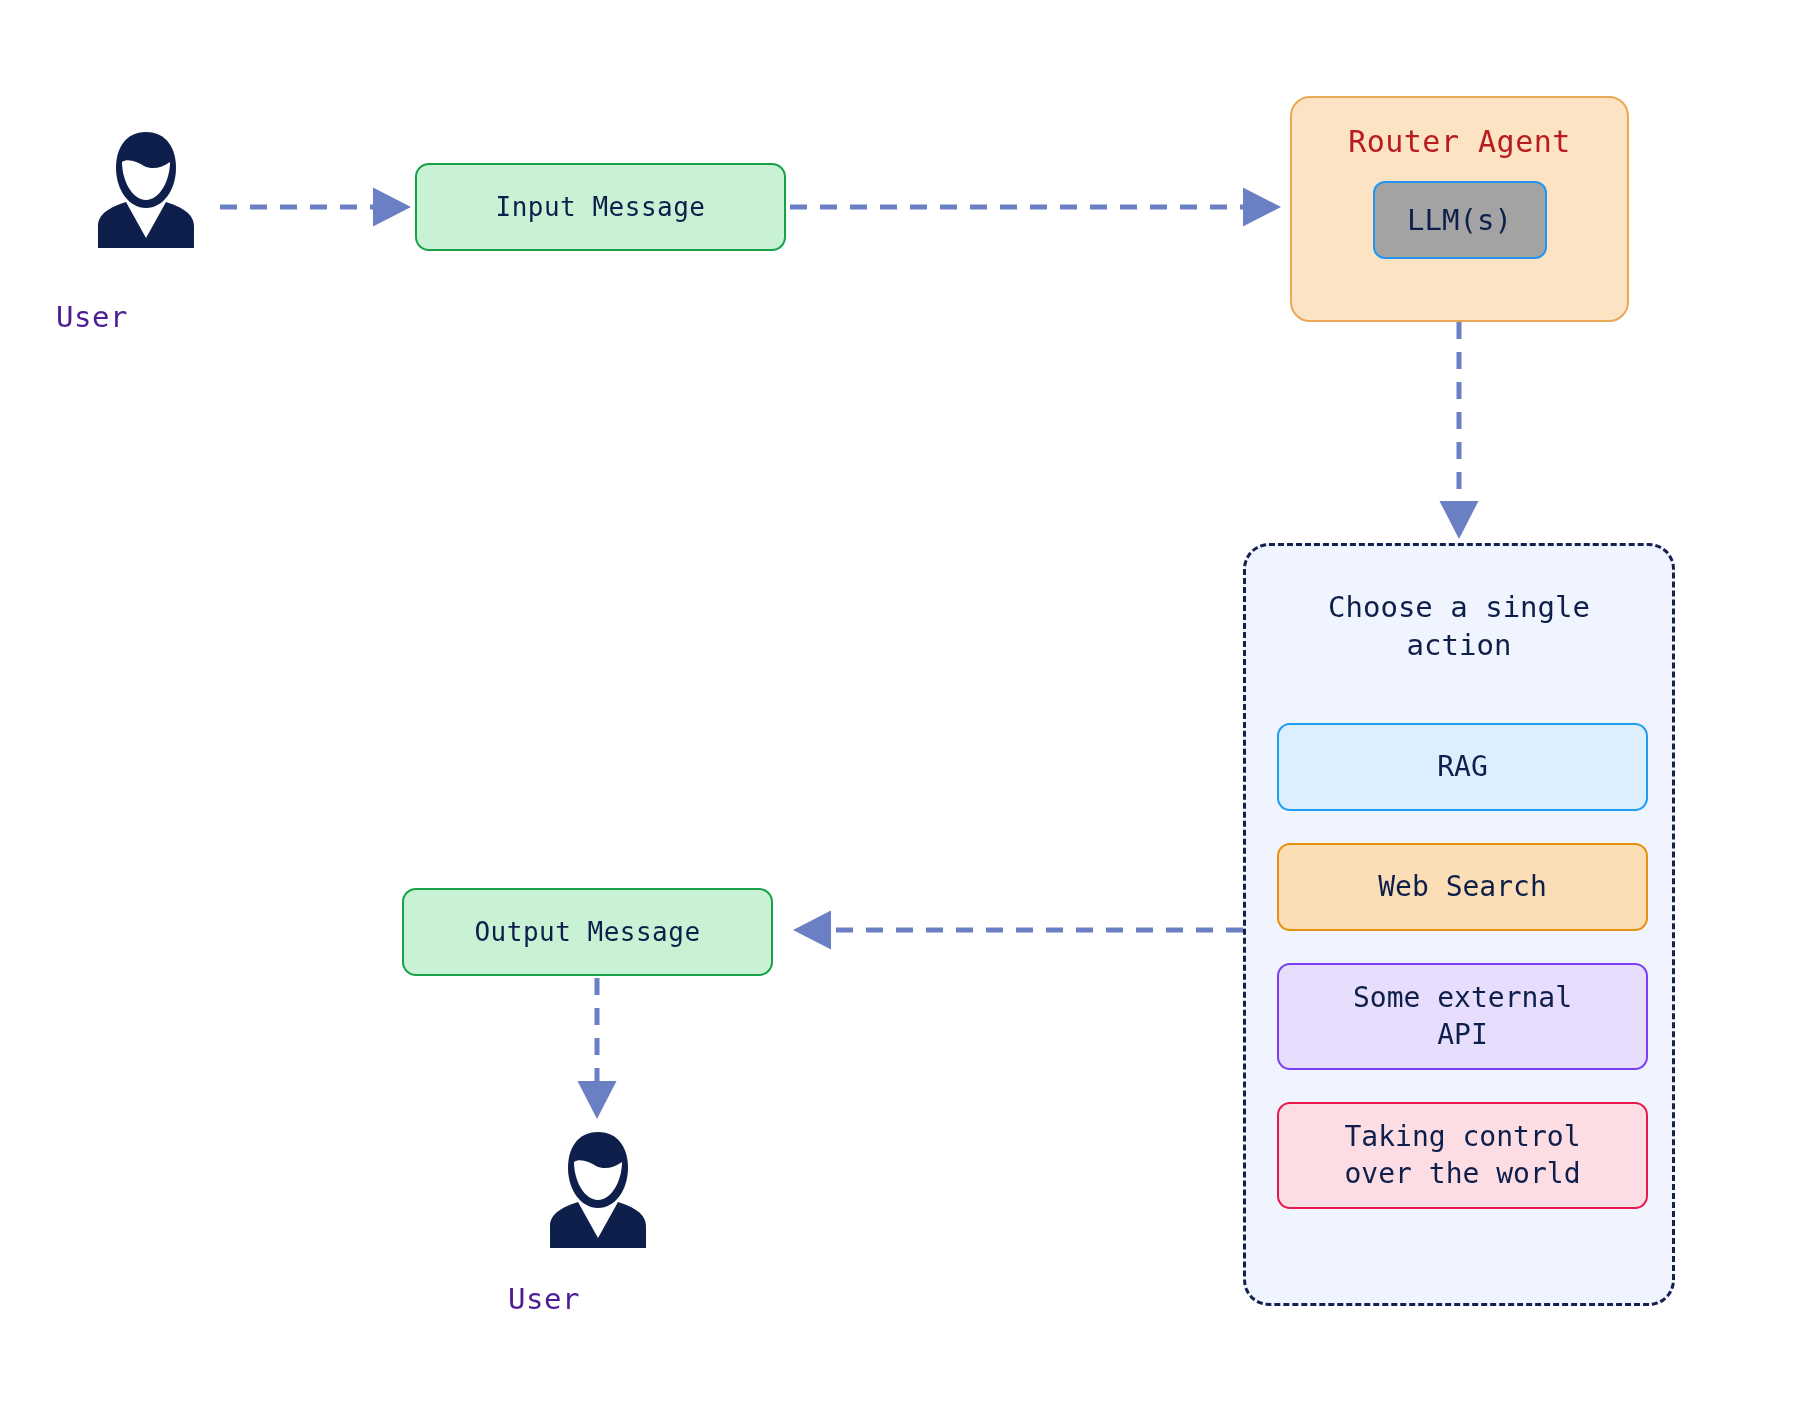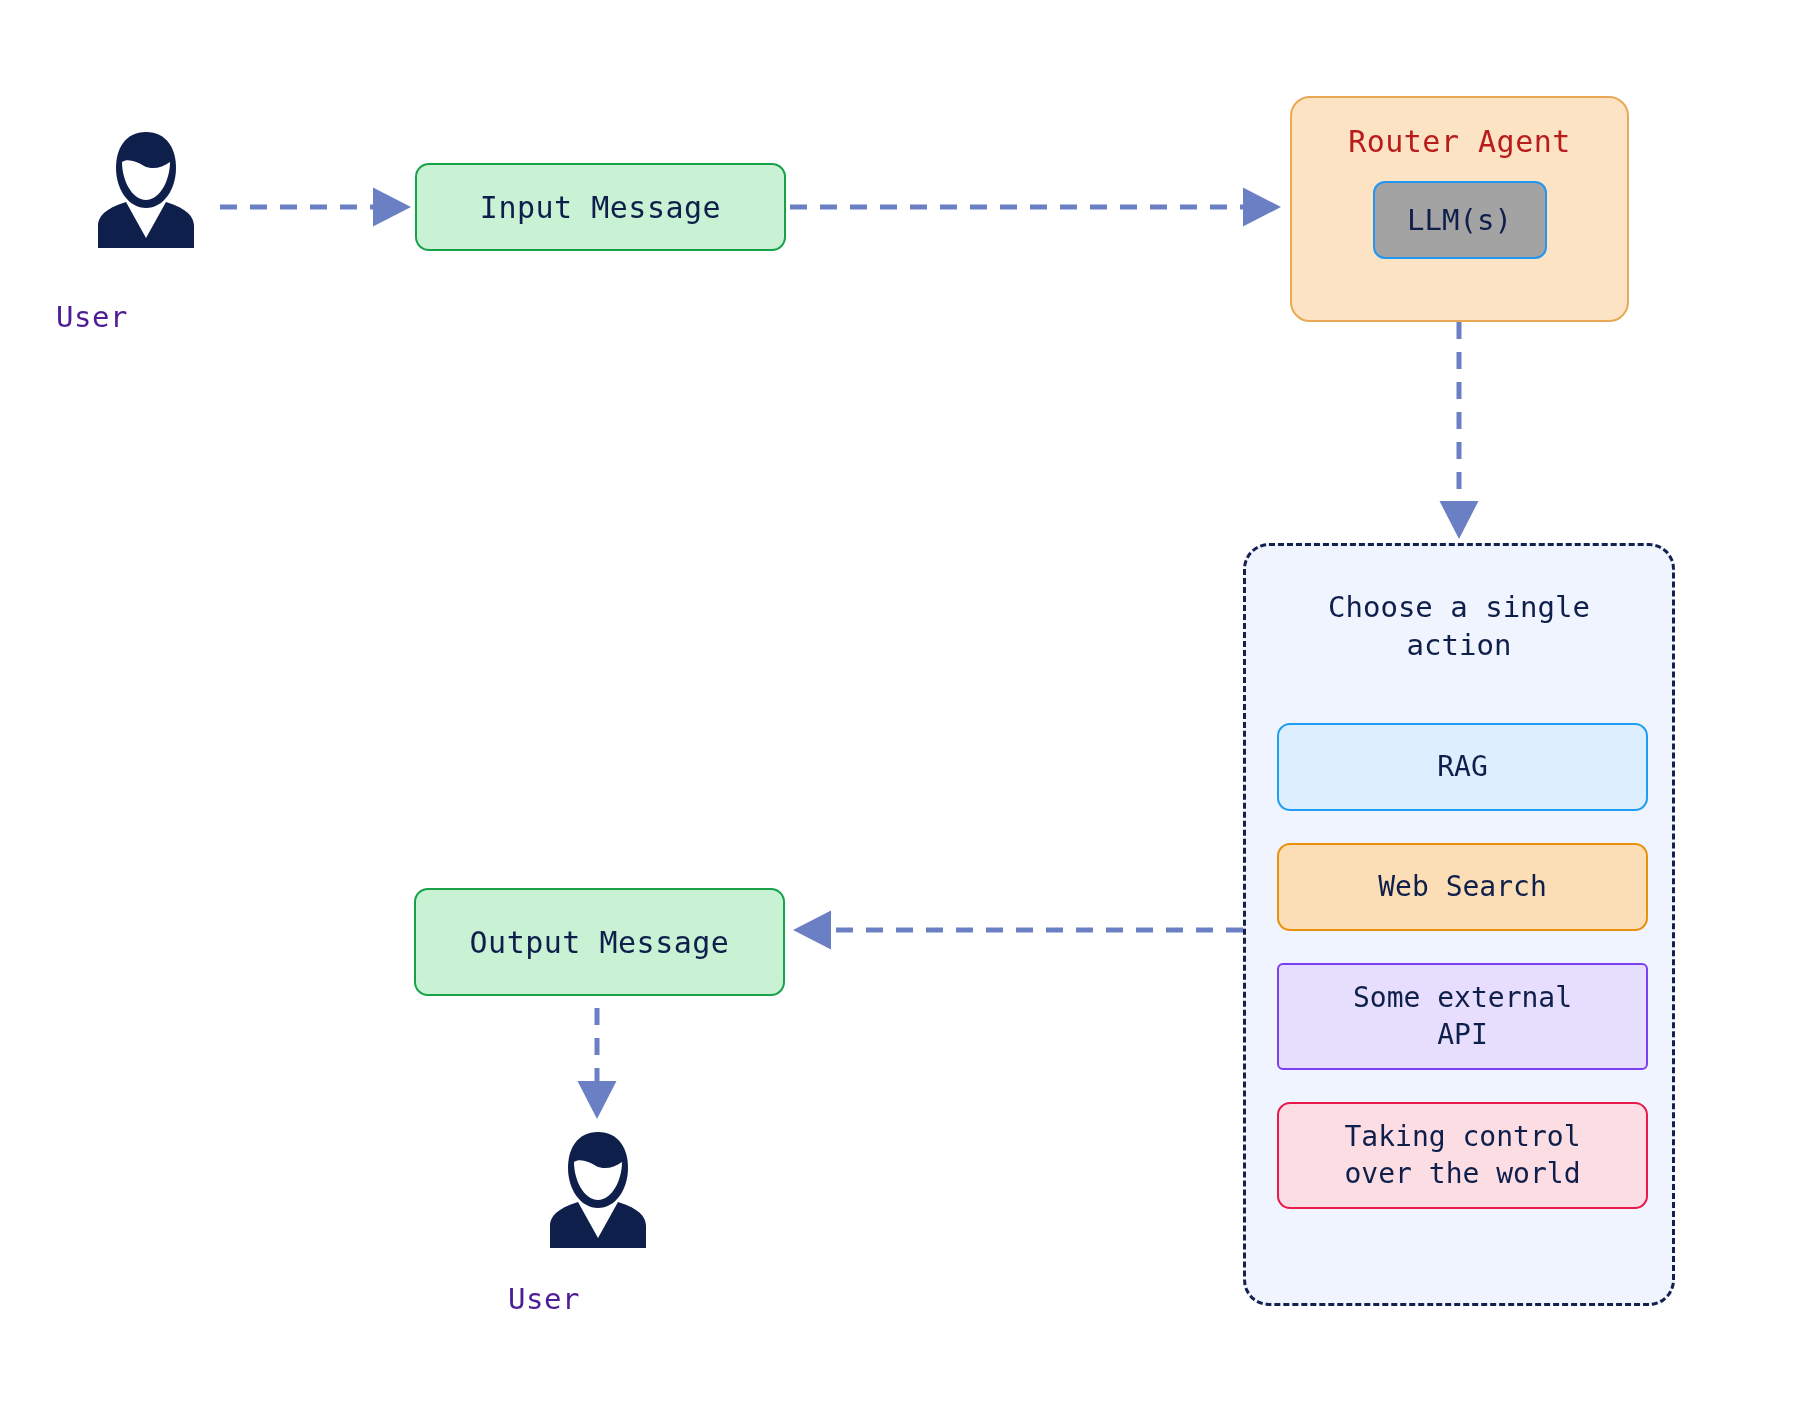--- a/index.html
+++ b/index.html
@@ -36,21 +36,21 @@
     color: #4c1d95;
     font-family: "DejaVu Sans Mono", "Liberation Mono", monospace;
     white-space: pre;
   }
 
   
   .msg-box {
     background: #c9f2d5;
     border: 2.5px solid #17a24a;
     border-radius: 14px;
-    font-size: 30px;
+    font-size: 26px;
     letter-spacing: 0.5px;
   }
 
   
   .router-box {
     background: #fce3c3;
     border: 2px solid #e9a855;
     border-radius: 20px;
     flex-direction: column;
     justify-content: flex-start;
@@ -164,27 +164,27 @@
 </div>
 
 <div class="action-container" style="left:1243px; top:543px; width:432px; height:763px;">
   <div class="action-title">Choose a single
 action</div>
 
   <div class="action-item item-rag" style="left:31px; top:177px; width:371px; height:88px;">RAG</div>
 
   <div class="action-item item-web" style="left:31px; top:297px; width:371px; height:88px;">Web Search</div>
 
-  <div class="action-item item-api" style="left:31px; top:417px; width:371px; height:107px;border-radius:6px;">Some external
+  <div class="action-item item-api" style="left:31px; top:417px; width:371px; height:107px;">Some external
 API</div>
 
   <div class="action-item item-control" style="left:31px; top:556px; width:371px; height:107px;">Taking control
 over the world</div>
 </div>
 
-<div class="node-box msg-box" style="left:414px; top:888px; width:371px; height:108px;">Output Message</div>
+<div class="node-box msg-box" style="left:402px; top:888px; width:371px; height:88px;">Output Message</div>
 
 <svg class="user-icon" style="left:544px; top:1128px; width:108px; height:120px;" viewBox="0 0 108 120" xmlns="http://www.w3.org/2000/svg">
   <path d="M54 4 C33 4 24 21 24 40 C24 62 37 80 54 80 C71 80 84 62 84 40 C84 21 75 4 54 4 Z" fill="#0f1f4b"></path>
   <path d="M30 34 C30 52 40 72 54 72 C68 72 78 52 78 34 C70 40 60 42 52 38 C45 34 36 30 30 34 Z" fill="#ffffff"></path>
   <path d="M6 120 L6 98 C6 86 18 79 34 74 L54 110 L74 74 C90 79 102 86 102 98 L102 120 Z" fill="#0f1f4b"></path>
 </svg>
 <div class="lbl user-label" style="left:508px; top:1282px; width:180px;">User</div>
 
 </body></html>

